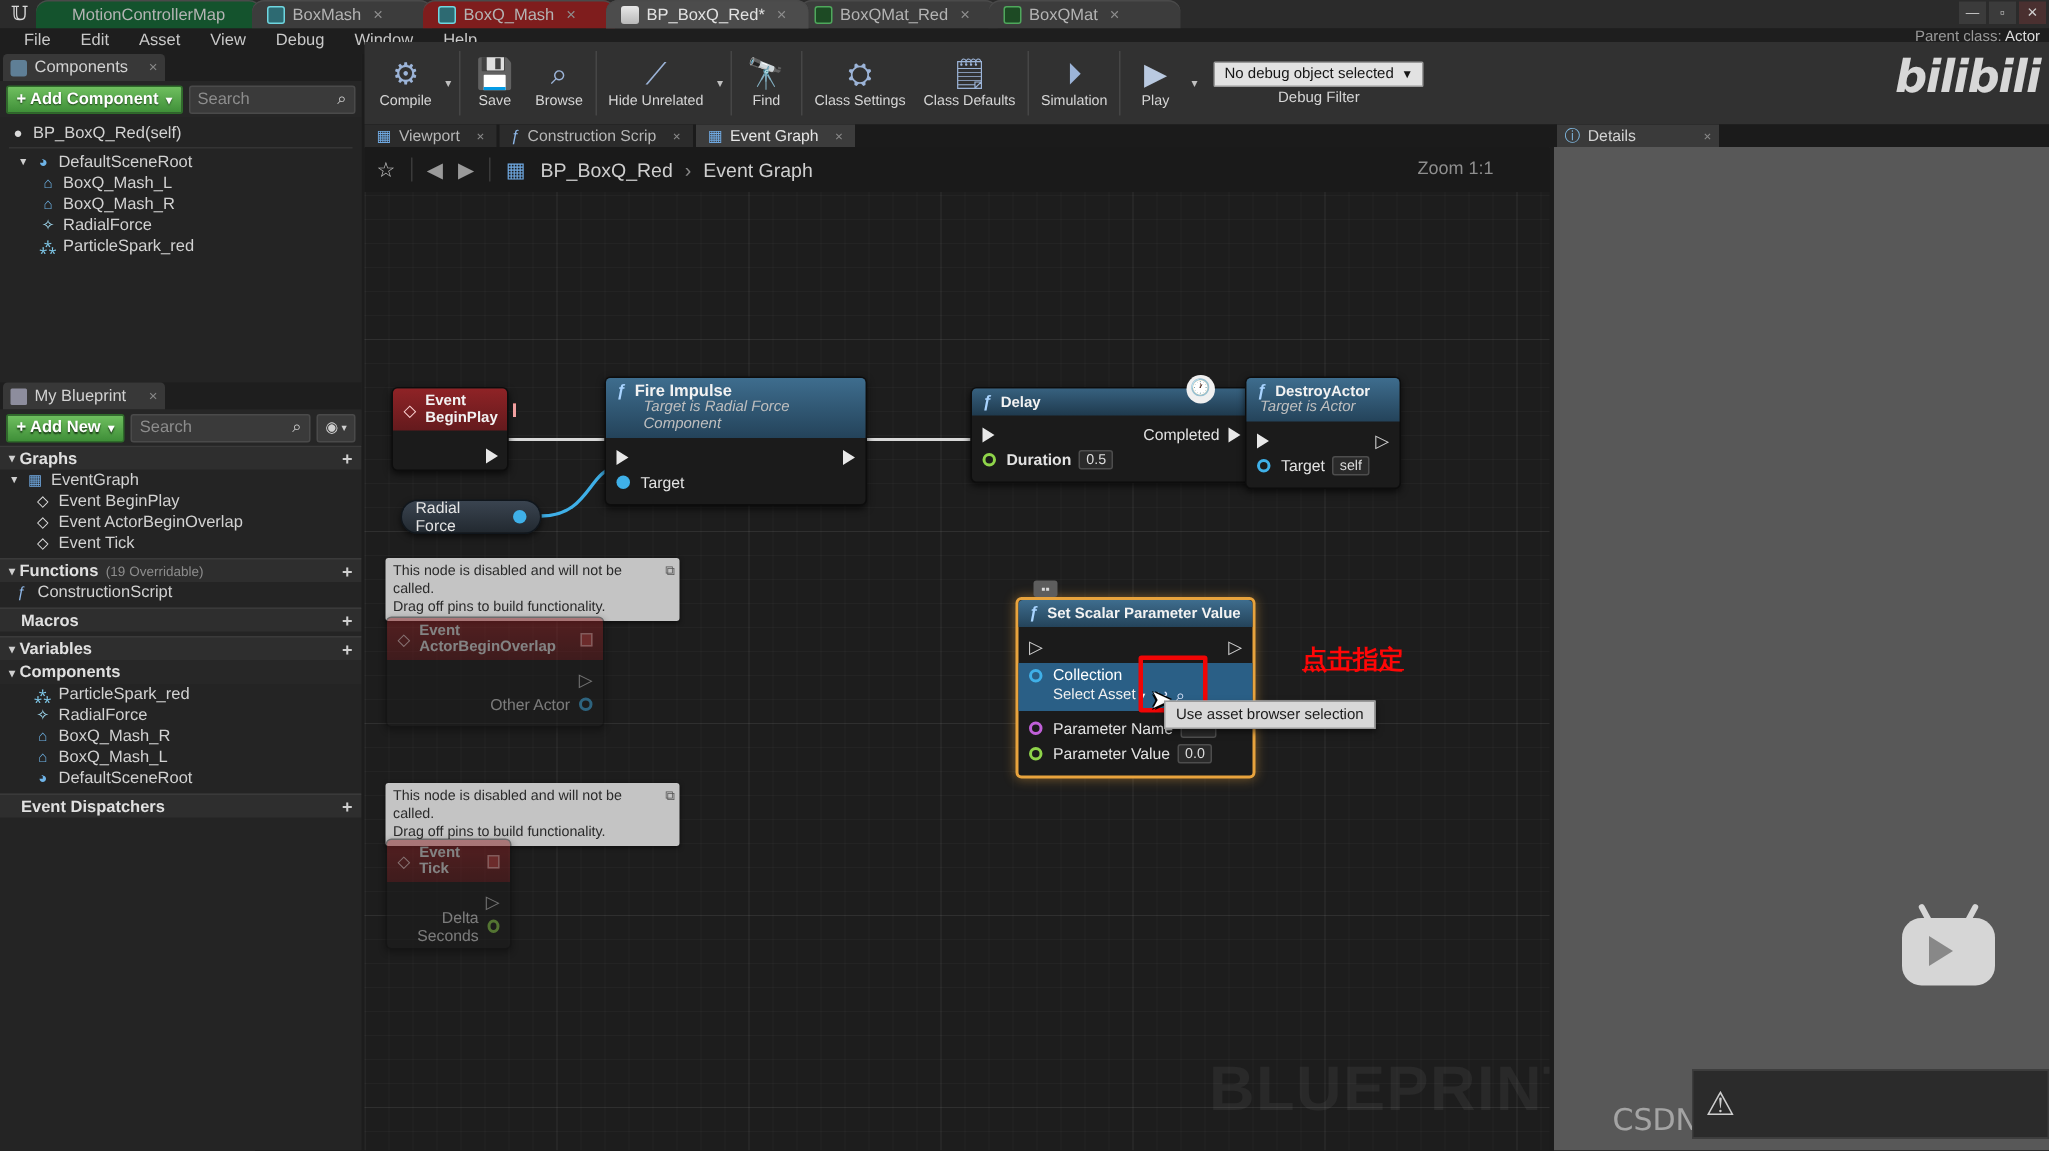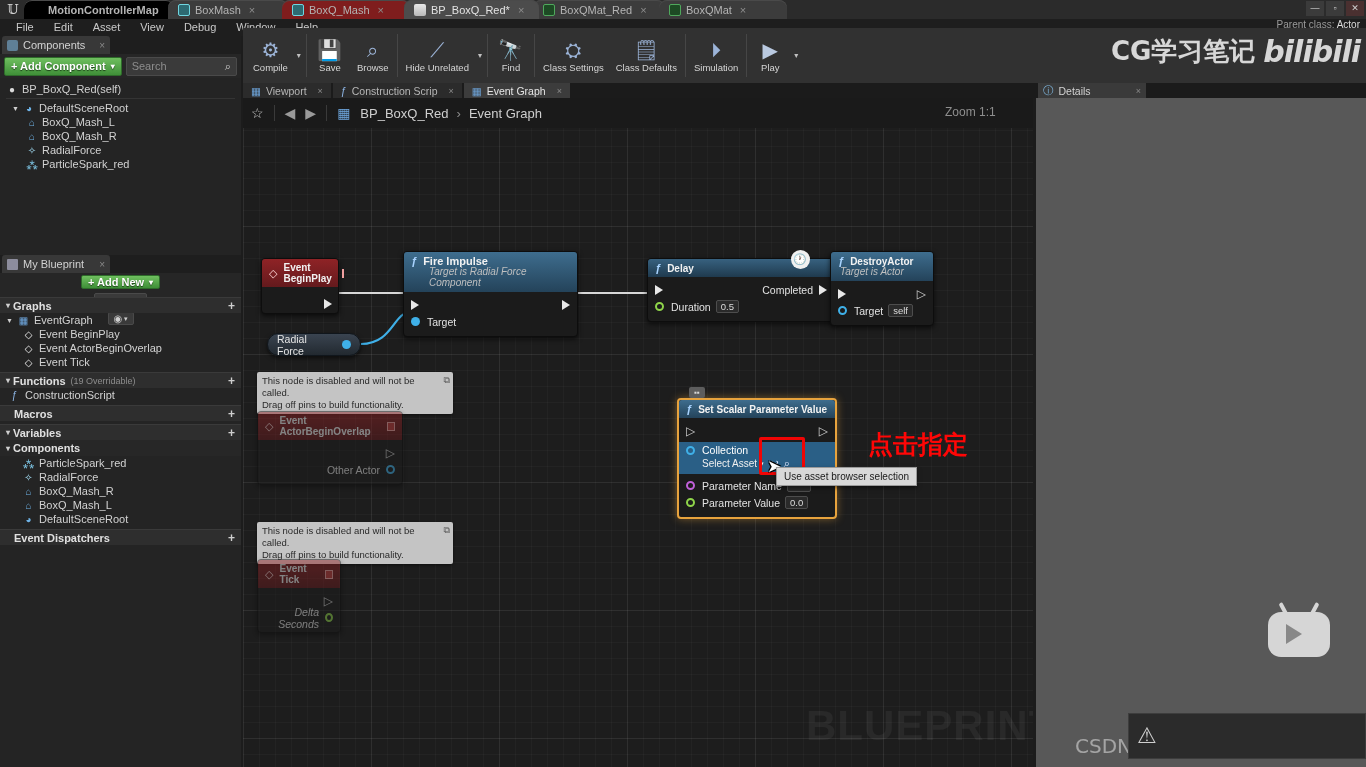--- a/index.html
+++ b/index.html
@@ -13,21 +13,21 @@
   .ue-logo { position:absolute; left:2px; top:1px; width:22px; height:17px;
     color:#d8d8d8; font-size:13px; text-align:center; line-height:17px; font-family:"DejaVu Serif", serif;}
   .tabstrip { position:absolute; left:24px; top:0; height:19px; display:flex; align-items:flex-end; }
   .tab { position:relative; height:19px; display:flex; align-items:center; padding:0 9px 0 10px;
     font-size:11px; color:#b4b4b4; background:#3a3a3a; margin-right:-6px;
     border-top-left-radius:8px; border-top-right-radius:8px;
     box-shadow: inset 0 1px 0 #4a4a4a; transform: skewX(0deg);}
   .tab .tico { width:12px; height:12px; margin-right:5px; border-radius:2px; flex:none;}
   .tab .tx { margin-left:8px; color:#8e8e8e; font-size:11px; }
   .tab.active { background:#484848; color:#e2e2e2; z-index:4; }
-  .tab.t-map { background:#000000;font-weight:bold; }
+  .tab.t-map { background:#14532d; }
   .tab.t1 { background:#3c3c3c; }
   .tab.t2 { background:#7f1d1d; }
   .tab.t3 { background:#4c4c4c; }
   .tab.t4 { background:#3c3c3c; }
   .tab.t5 { background:#3c3c3c; }
   .ico-bp { background:linear-gradient(#e8e8e8,#b9b9b9); border-radius:50%; }
   .ico-mesh { background:#2d6a72; border:1px solid #6fd6e0; }
   .ico-mat { background:#1d4a24; border:1px solid #4fa85c; }
   .winbtns { position:absolute; right:2px; top:1px; display:flex; gap:2px; }
   .winbtn { width:18px; height:15px; background:#3b3b3b; color:#cfcfcf; font-size:9px;
@@ -58,21 +58,21 @@
   .searchbox .mag { margin-left:auto; color:#cfcfcf; font-size:11px; }
   .treearea { position:absolute; left:0; top:42px; width:241px; bottom:0; background:#242424;
       font-size:11px; color:#d2d2d2; overflow:hidden; }
   .trow { height:14px; display:flex; align-items:center; padding-left:6px; gap:4px; }
   .trow .glyph { width:12px; text-align:center; font-size:10px; flex:none; }
   .sep-line { height:1px; background:#343434; margin:2px 6px; }
 
   #myblueprint-panel { position:absolute; left:0; top:255px; width:241px; height:512px; background:#242424; }
   .mb-hdrrow { position:absolute; left:0; top:0; width:241px; height:18px; background:#1e1e1e; }
   .mb-tool { position:absolute; left:0; top:18px; width:241px; height:24px; background:#262626;
-     display:flex; align-items:center; padding:2px 4px; gap:4px;flex-direction:column; }
+     display:flex; align-items:center; padding:2px 4px; gap:4px; }
   .eyebtn { width:26px; height:19px; background:#3a3a3a; border:1px solid #4a4a4a; border-radius:2px;
      font-size:10px; color:#cfcfcf; display:flex; align-items:center; justify-content:center; }
   .mb-list { position:absolute; left:0; top:42px; width:241px; bottom:0; overflow:hidden; }
   .cat { height:16px; background:#2e2e2e; display:flex; align-items:center; padding:0 6px;
      font-size:11px; font-weight:bold; color:#e0e0e0; border-top:1px solid #3a3a3a; }
   .cat .sub { font-weight:normal; font-size:9px; color:#8d8d8d; margin-left:5px; }
   .cat .plus { margin-left:auto; color:#cfcfcf; font-size:12px; font-weight:bold; }
   .cat .arrow { font-size:8px; margin-right:3px; color:#cfcfcf; }
   .item { height:14px; display:flex; align-items:center; font-size:11px; color:#d2d2d2; gap:4px; }
   .item .glyph { width:13px; text-align:center; font-size:10px; flex:none; }
@@ -158,22 +158,22 @@
   .disabled-note .corner { position:absolute; right:3px; top:2px; font-size:9px; color:#555; }
   .node.disabled { opacity:.48; }
 
   
   .node.selected { border:2px solid #e8a33d; box-shadow:0 0 8px rgba(232,163,61,.45); }
   .node-toggle { position:absolute; left:10px; top:-13px; width:16px; height:11px;
      background:#5d5d5d; border-radius:2px; color:#d9d9d9; font-size:8px; text-align:center; line-height:11px;}
   .collection-row { background:linear-gradient(90deg,#2a5f86,#2a5f86); }
 
   .redbox { position:absolute; border:3px solid #f00505; border-radius:2px; }
-  .red-annot { position:absolute; color:#ff0606; font-size:25px; font-weight:bold;
-     font-family:"DejaVu Sans", sans-serif; }
+  .red-annot { position:absolute; color:#ff0606; font-size:17px; font-weight:bold;
+     font-family:"DejaVu Sans", sans-serif;text-decoration:underline; }
   .tooltip { position:absolute; background:#d8d8d8; color:#1a1a1a; font-size:10px;
      padding:3px 7px; border:1px solid #9a9a9a; box-shadow:0 2px 4px rgba(0,0,0,.5); }
   .cursor-arrow { position:absolute; width:0;height:0; font-size:17px; color:#fff;
      text-shadow:-1px -1px 0 #000,1px -1px 0 #000,-1px 1px 0 #000,1px 1px 0 #000; }
 
   
   #details-panel { position:absolute; left:1036px; top:83px; width:330px; height:684px; background:#2b2b2b; }
   .dp-tabrow { position:absolute; left:0; top:0; width:330px; height:15px; background:#1b1b1b; }
   .dp-tab { position:absolute; left:2px; top:0; width:108px; height:15px; background:#3a3a3a;
      display:flex; align-items:center; padding:0 5px; font-size:10.5px; color:#d2d2d2; gap:5px;}
@@ -446,23 +446,29 @@
       <div class="tbbtn">
         <span class="bigico">⏵</span>
         <span class="lbl">Simulation</span>
       </div>
       <div class="tbdiv"></div>
       <div class="tbbtn">
         <span class="bigico" style="color:#b9c9e0;">▶</span>
         <span class="lbl">Play</span>
       </div>
       <div class="caret">▾</div>
+      <div class="debugsel">
+        <div class="sel">
+          <span>No debug object selected</span>
+          <span style="font-size:8px;">▼</span>
+        </div>
+        <div class="cap">Debug Filter</div>
+      </div>
     </div>
     <div class="wm-cg">
-      <span>CG学习笔记</span>
       <span class="wm-bili">bilibili</span>
     </div>
   </div>
 
   <div id="graph-tabs">
     <div class="gtab">
       <span style="color:#6fa8e0;">▦</span>
       <span>Viewport</span>
       <span class="cl">×</span>
     </div>
@@ -532,21 +538,21 @@
       </div>
       <div class="node-body">
         <div class="pinrow">
           <span class="pin-exec"></span>
           <span class="spacer"></span>
           <span style="margin-right:6px;">Completed</span>
           <span class="pin-exec"></span>
         </div>
         <div class="pinrow">
           <span class="pin-ring" style="color:#8fd44a;"></span>
-          <span style="margin-left:7px;">Duration</span>
+          <span style="margin-left:7px;font-weight:bold;">Duration</span>
           <span class="val">0.5</span>
         </div>
       </div>
     </div>
     <div style="position:absolute; left:548px; top:152px; width:19px; height:19px; border-radius:50%; background:#f0f0f0; color:#222; font-size:11px; text-align:center; line-height:19px;">🕐</div>
 
     <div class="node" style="left:587px; top:153px; width:104px;">
       <div class="node-hdr hdr-blue" style="flex-direction:column; align-items:flex-start; gap:0; padding:3px 7px 4px 7px;">
         <div style="display:flex;align-items:center;gap:6px;">
           <span class="hico" style="color:#a9d4ff; font-style:italic; font-weight:bold;">ƒ</span>
@@ -599,21 +605,21 @@
       <div class="node-hdr hdr-red">
         <span class="hico" style="color:#ffd7d7;">◇</span>
         <span class="node-title" style="font-size:10px;">Event Tick</span>
         <span class="evt-sq" style="margin-left:auto;"></span>
       </div>
       <div class="node-body">
         <div class="pinrow" style="justify-content:flex-end;">
           <span style="font-size:12px;color:#cfcfcf;">▷</span>
         </div>
         <div class="pinrow" style="justify-content:flex-end;">
-          <span style="margin-right:6px;font-style:italic;">Delta Seconds</span>
+          <span style="margin-right:6px;">Delta Seconds</span>
           <span class="pin-ring" style="color:#8fd44a;"></span>
         </div>
       </div>
     </div>
 
     <div class="node selected" style="left:434px; top:300px; width:160px;">
       <div class="node-toggle">▪▪</div>
       <div class="node-hdr hdr-blue">
         <span class="hico" style="color:#a9d4ff; font-style:italic; font-weight:bold;">ƒ</span>
         <span class="node-title" style="font-size:10px;">Set Scalar Parameter Value</span>

